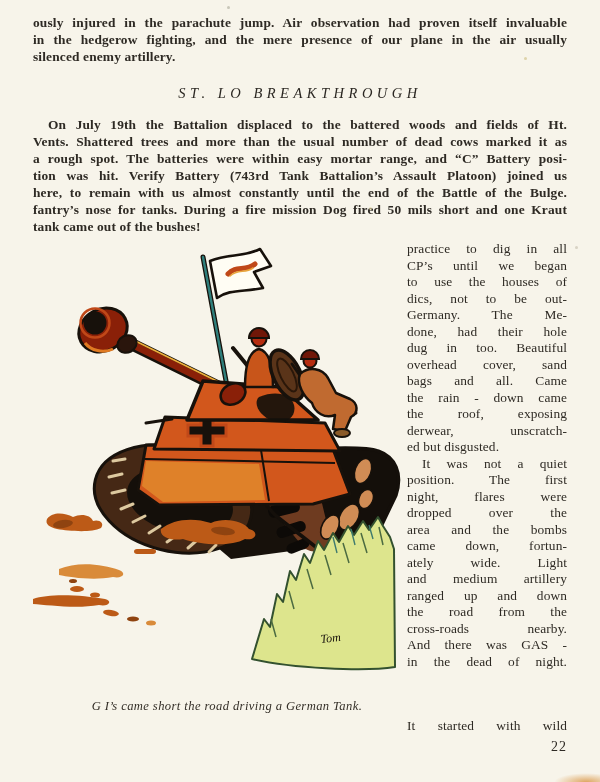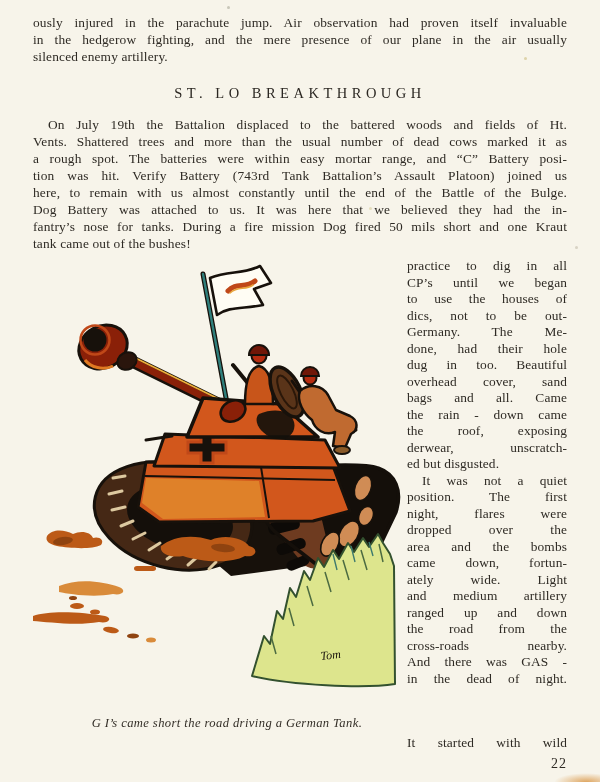--- a/index.html
+++ b/index.html
@@ -4,26 +4,26 @@
 <style>
   html,body { margin:0; padding:0; }
   body {
     width:600px; height:782px;
     background:#f7f4ea;
     font-family:"Liberation Serif","DejaVu Serif",serif;
     color:#2e2a24;
     position:relative; overflow:hidden;
   }
   .page { padding:14px 33px 0 33px; position:relative; }
-  .bodytext { font-size:13.4px; line-height:17px; letter-spacing:.15px; }
+  .bodytext { font-size:13.4px; line-height:17px; letter-spacing:.15px;font-weight:bold; }
   .jline { text-align:justify; text-align-last:justify; }
   .jline.indent { text-indent:15px; }
   .heading {
     font-size:14.5px; font-weight:normal; letter-spacing:4.5px;
-    text-align:center; margin:20px 0 14px 0; color:#2b2722;
+    text-align:center; margin:20px 0 14px 0; color:#2b2722;font-style:italic;
   }
   .row { display:flex; align-items:flex-start; }
   .left-col { width:374px; }
   .right-col { width:160px; padding-top:6px; font-size:13.4px; line-height:16.5px; letter-spacing:.1px; }
   .illus { display:block; margin-top:12px; }
   .caption {
     margin-top:22px; padding-left:14px; text-align:center;
     font-style:italic; font-size:12.6px; letter-spacing:.4px; color:#332e27;
   }
   .pageno { text-align:right; margin-top:4px; font-size:14px; letter-spacing:1px; }
@@ -45,21 +45,20 @@
     </div>
 
   <div class="heading">ST. LO BREAKTHROUGH</div>
 
   <div class="bodytext">
       <div class="jline indent">On July 19th the Battalion displaced to the battered woods and fields of Ht.</div>
       <div class="jline">Vents. Shattered trees and more than the usual number of dead cows marked it as</div>
       <div class="jline">a rough spot. The batteries were within easy mortar range, and “C” Battery posi-</div>
       <div class="jline">tion was hit. Verify Battery (743rd Tank Battalion’s Assault Platoon) joined us</div>
       <div class="jline">here, to remain with us almost constantly until the end of the Battle of the Bulge.</div>
-      <div class="jline">Dog Battery was attached to us. It was here that we believed they had the in-</div>
       <div class="jline">fantry’s nose for tanks. During a fire mission Dog fired 50 mils short and one Kraut</div>
       <div class="jline" style="text-align-last: left;">tank came out of the bushes!</div>
     </div>
 
 
   <div class="row">
 
     <div class="left-col">
 
       <svg class="illus" width="374" height="430" viewBox="0 0 374 430" xmlns="http://www.w3.org/2000/svg">

